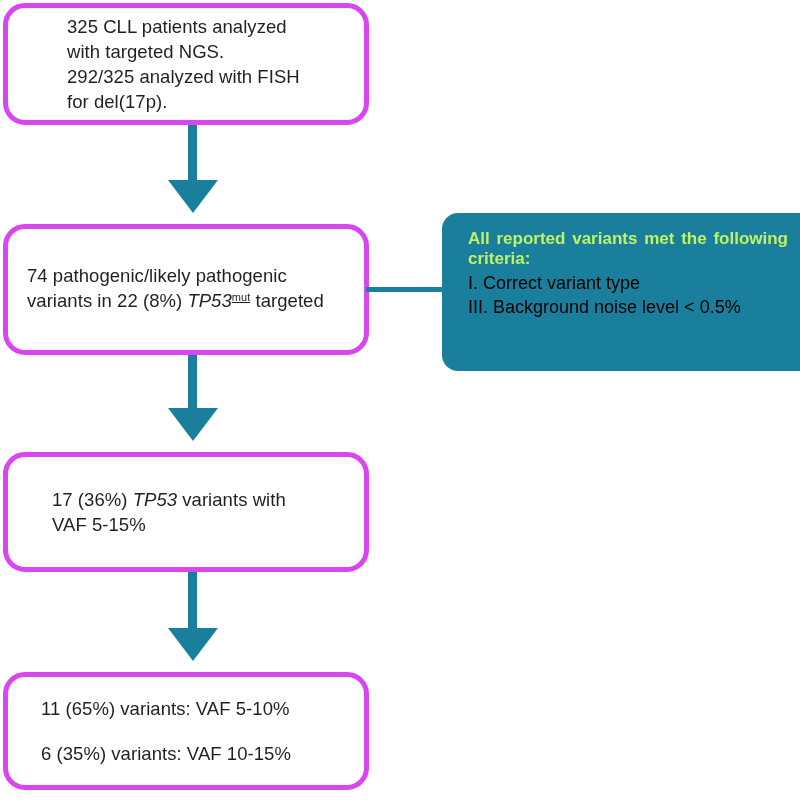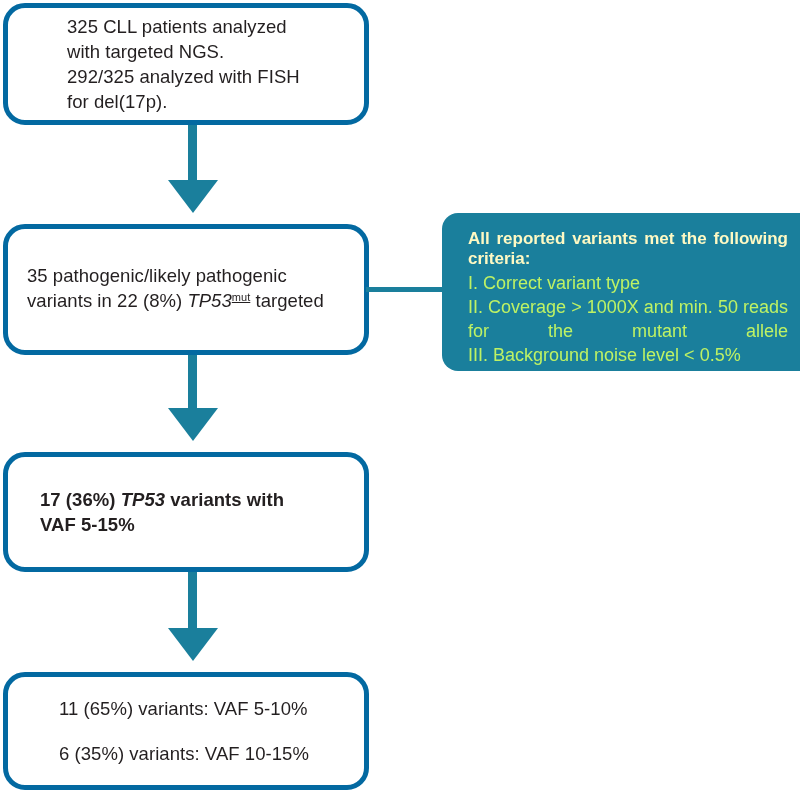--- a/index.html
+++ b/index.html
@@ -16,21 +16,21 @@
     height: 802px;
     background: #ffffff;
     overflow: hidden;
   }
 
   
   .node {
     position: absolute;
     box-sizing: border-box;
     background: #ffffff;
-    border: 5px solid #0369a1;
+    border: 5px solid #d946ef;
     border-radius: 22px;
     display: flex;
     align-items: center;
   }
   .node-text {
     padding: 0 18px 0 22px;
     font-size: 18.5px;
     line-height: 25px;
     color: #231f20;
     letter-spacing: 0.05px;
@@ -48,49 +48,49 @@
   }
 
   
   #node-intake      { left: 3px;  top: 3px;   width: 366px; height: 122px; }
   #node-variants    { left: 3px;  top: 224px; width: 366px; height: 131px; }
   #node-lowvaf      { left: 3px;  top: 452px; width: 366px; height: 120px; }
   #node-vafsplit    { left: 3px;  top: 672px; width: 366px; height: 118px; }
 
   #node-intake .node-text   { padding-left: 59px; }
   #node-variants .node-text { padding-left: 19px; }
-  #node-lowvaf .node-text   { padding-left: 32px; font-weight: bold; }
-  #node-vafsplit .node-text { padding-left: 51px; }
+  #node-lowvaf .node-text   { padding-left: 44px; }
+  #node-vafsplit .node-text { padding-left: 33px; }
 
   
   #node-criteria {
     position: absolute;
     left: 442px;
     top: 213px;
     width: 372px;
     height: 158px;
     box-sizing: border-box;
     background: #1a7f9c;
     border-radius: 16px 0 0 16px;
     border: 0;
     padding: 16px 26px 14px 26px;
   }
   .criteria-title {
     font-size: 17px;
     line-height: 20px;
     font-weight: bold;
-    color: #fef9c3;
+    color: #bef264;
     text-align: justify;
     text-align-last: justify;
     margin: 0 0 2px 0;
   }
   .criteria-item {
     font-size: 18px;
     line-height: 24px;
-    color: #bef264;
+    color: #000000;
     text-align: justify;
     text-align-last: justify;
     margin: 0;
   }
   .criteria-item.last-free {
     text-align-last: left;
   }
 
   
   .arrow {
@@ -140,30 +140,29 @@
 <span>292/325 analyzed with FISH</span>
 <span>for del(17p).</span></div>
   </div>
 
   <div class="arrow" id="arrow-1">
     <div class="arrow-stem"></div>
     <div class="arrow-head"></div>
   </div>
 
   <div class="node" id="node-variants">
-    <div class="node-text"><span>35 pathogenic/likely pathogenic</span>
+    <div class="node-text"><span>74 pathogenic/likely pathogenic</span>
 <span><span>variants in 22 (8%) </span><span class="ital">TP53</span><sup>mut</sup><span> targeted</span></span></div>
   </div>
 
   <div id="connector-criteria"></div>
 
   <div id="node-criteria">
     <p class="criteria-title">All reported variants met the following criteria:</p>
     <p class="criteria-item last-free">I. Correct variant type</p>
-    <p class="criteria-item">II. Coverage &gt; 1000X and min. 50 reads for the mutant allele</p>
     <p class="criteria-item last-free">III. Background noise level &lt; 0.5%</p>
   </div>
 
   <div class="arrow" id="arrow-2">
     <div class="arrow-stem"></div>
     <div class="arrow-head"></div>
   </div>
 
   <div class="node" id="node-lowvaf">
     <div class="node-text"><span><span>17 (36%) </span><span class="ital">TP53</span><span> variants with</span></span>

